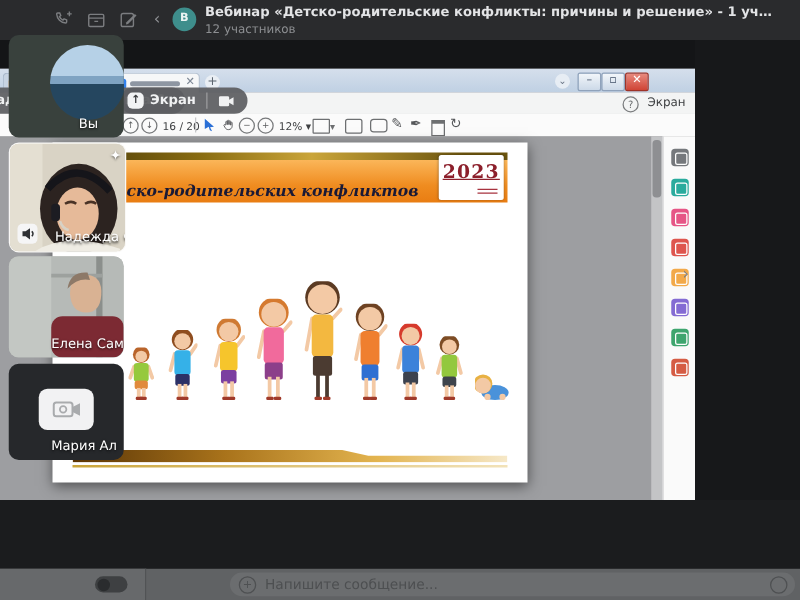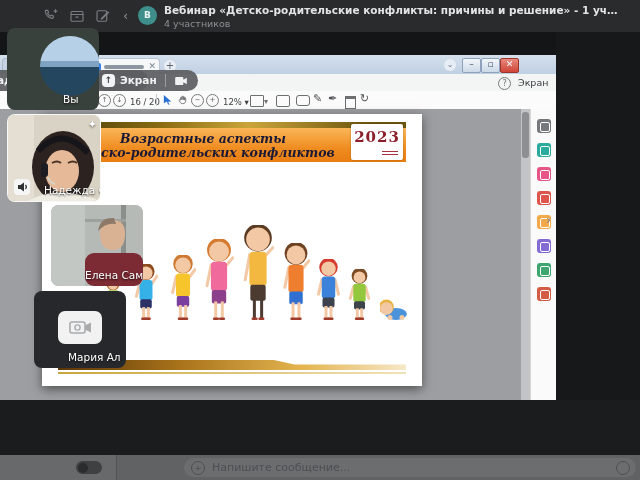--- a/index.html
+++ b/index.html
@@ -59,21 +59,21 @@
   #slide{left:42px;top:5px;width:380px;height:272px;background:#fff;box-shadow:0 3px 10px rgba(0,0,0,.5);}
   #banner{position:absolute;left:16px;top:8px;width:348px;height:40px;}
   #banner-stripe{position:absolute;left:0;top:0;width:100%;height:6px;
      background:linear-gradient(90deg,#4a3a08,#8a6d12 30%,#caa53a 55%,#6b540e 90%);}
   #banner-band{position:absolute;left:0;top:6px;width:100%;height:34px;
      background:linear-gradient(180deg,#fbb659,#ef8c20 60%,#e97d12);}
   .slide-title{position:absolute;left:0;width:290px;text-align:center;color:#191936;
      font-family:"DejaVu Serif","Liberation Serif",serif;font-style:italic;font-weight:bold;font-size:12.5px;}
   #logo{position:absolute;right:3px;top:2px;width:52px;height:36px;background:#fff;border-radius:2px;
         box-shadow:0 0 2px rgba(0,0,0,.3);text-align:center;}
-  #logo-year{color:#8c1f2b;font-family:"DejaVu Serif",serif;font-weight:bold;font-size:15px;line-height:26px;letter-spacing:1px;}
+  #logo-year{color:#8c1f2b;font-family:"DejaVu Serif",serif;font-weight:bold;font-size:15px;line-height:26px;letter-spacing:1px;text-decoration:underline;}
   .logo-line{position:absolute;right:5px;width:16px;height:1.5px;background:#a8333f;}
   #figures-row{position:absolute;left:10px;top:0;width:360px;height:206px;}
   #slide-foot{position:absolute;left:16px;bottom:16px;width:348px;height:10px;
      background:linear-gradient(90deg,#5a3506,#a9731b 35%,#e3b44f 70%,#f6e8c8);
      clip-path:polygon(0 0,62% 0,68% 45%,100% 45%,100% 100%,0 100%);}
   #slide-foot2{position:absolute;left:16px;bottom:12px;width:348px;height:2px;
      background:linear-gradient(90deg,#caa53a,#f2e2b8);}
 
   
   .pill{height:21px;border-radius:12px;background:rgba(92,94,97,.93);color:#f0f1f2;
@@ -85,22 +85,22 @@
   #pill-sep{width:1px;height:13px;background:rgba(255,255,255,.35);margin:0 3px;}
 
   
   #side{left:556px;top:32px;width:84px;height:368px;background:#17181a;}
   .tile{left:7px;width:92px;border-radius:8px;overflow:hidden;}
   .tile-label{position:absolute;bottom:5px;color:#fff;font-size:10.5px;text-shadow:0 1px 2px rgba(0,0,0,.8);white-space:nowrap;}
   #tile-you{top:28px;height:82px;background:#39413d;}
   #sea-avatar{position:absolute;left:33px;top:8px;width:60px;height:60px;border-radius:50%;
      background:linear-gradient(#b6d1e7 0 42%,#7fa3c2 42% 52%,#25465f 52% 100%);}
   #tile-nadezhda{top:114px;height:86px;background:#d8d2c4;border:1.5px solid rgba(255,255,255,.85);}
-  #tile-elena{top:205px;height:81px;background:#b5b9b6;margin-left:44px;}
-  #tile-maria{top:291px;height:77px;background:#26282b;margin-left:27px;}
+  #tile-elena{top:205px;height:81px;background:#b5b9b6;}
+  #tile-maria{top:291px;height:77px;background:#26282b;}
   #cam-off-card{position:absolute;left:24px;top:20px;width:44px;height:33px;border-radius:7px;background:#f2f2f3;}
   .badge-sq{position:absolute;left:6px;bottom:6px;width:16px;height:16px;border-radius:4px;background:#f5f5f6;}
   #pin-star{position:absolute;right:3px;top:3px;color:#fff;font-size:11px;text-shadow:0 1px 2px rgba(0,0,0,.6);}
   #side-chevron{left:546px;top:212px;color:#7d7f82;font-size:13px;}
 
   
   #controls{left:0;top:400px;width:640px;height:55px;background:#1b1c1e;}
 
   
   #chatstrip{left:0;top:455px;width:640px;height:25px;background:#606264;}
@@ -127,21 +127,21 @@
       <rect x="4" y="6" width="16" height="13" rx="1.5" fill="none" stroke="#8a8c8f" stroke-width="1.5"></rect>
       <path d="M4 10h16M10 13.5h4" stroke="#8a8c8f" stroke-width="1.5"></path>
     </svg>
     <svg class="abs tb-ic" style="left:94px" viewBox="0 0 24 24">
       <rect x="4" y="5" width="13" height="14" rx="2" fill="none" stroke="#8a8c8f" stroke-width="1.5"></rect>
       <path d="M9.5 14.5l9-9 1.8 1.8-9 9-2.4.6z" fill="#8a8c8f"></path>
     </svg>
     <div id="back-ch" class="abs">‹</div>
     <div id="tb-avatar" class="abs">В</div>
     <div id="tb-title" class="abs">Вебинар «Детско-родительские конфликты: причины и решение» - 1 участник</div>
-    <div id="tb-sub" class="abs">4 участников</div>
+    <div id="tb-sub" class="abs">12 участников</div>
   </div>
 
   <div id="stage" class="abs">
 
     <div id="tabstrip" class="abs">
       <div id="tab1" class="abs tab">
         <span class="tab-fav" style="background:#e8a13c"></span>
         <span class="tab-txt" style="width:52px"></span>
         <span class="tab-x">✕</span>
       </div>
@@ -185,21 +185,20 @@
       <span class="pt-trash abs" style="left:345px"></span>
       <span class="pt abs" style="left:360px;top:2px;color:#55575a;font-size:11px">↻</span>
     </div>
 
     <div id="doc-area" class="abs">
 
       <div id="slide" class="abs">
         <div id="banner">
           <div id="banner-stripe"></div>
           <div id="banner-band"></div>
-          <div class="slide-title" style="top:9px">Возрастные аспекты</div>
           <div class="slide-title" style="top:23px">детско-родительских конфликтов</div>
           <div id="logo">
             <div id="logo-year">2023</div>
             <div class="logo-line" style="bottom:8px"></div>
             <div class="logo-line" style="bottom:5px"></div>
           </div>
         </div>
         <div id="figures-row">
             <svg width="30" height="26" style="position: absolute; left: 14px; bottom: 0px;">
               <ellipse cx="15" cy="20" rx="10.200000000000001" ry="6" fill="#f29fc0"></ellipse>

